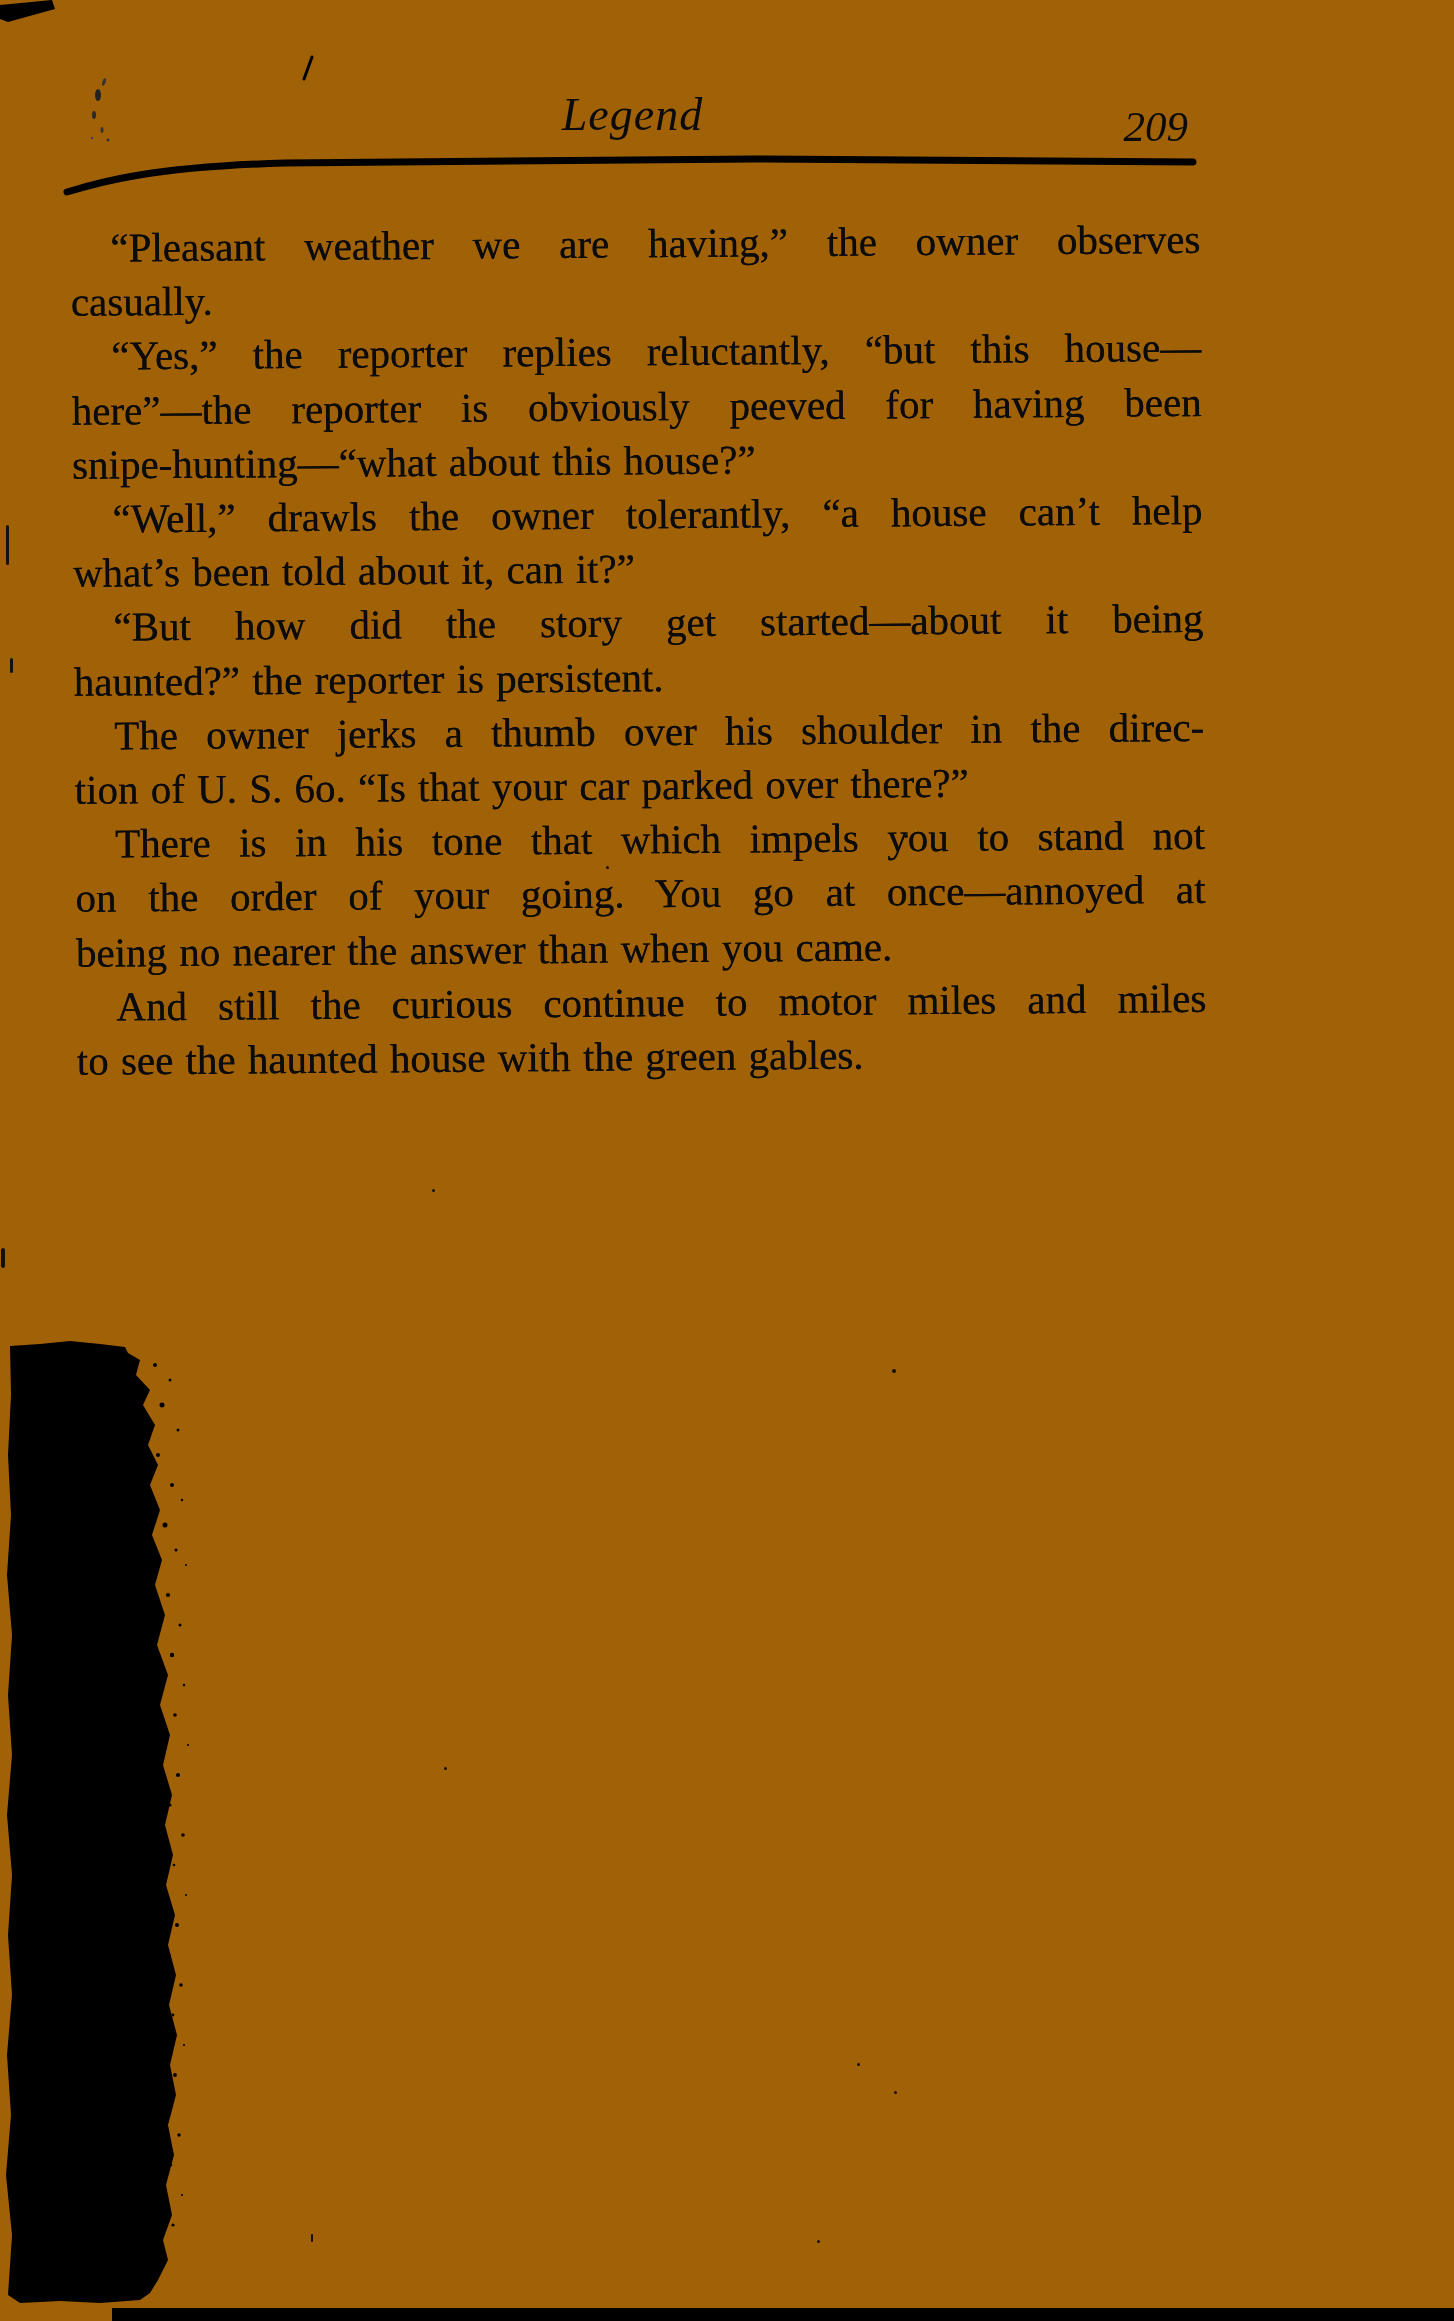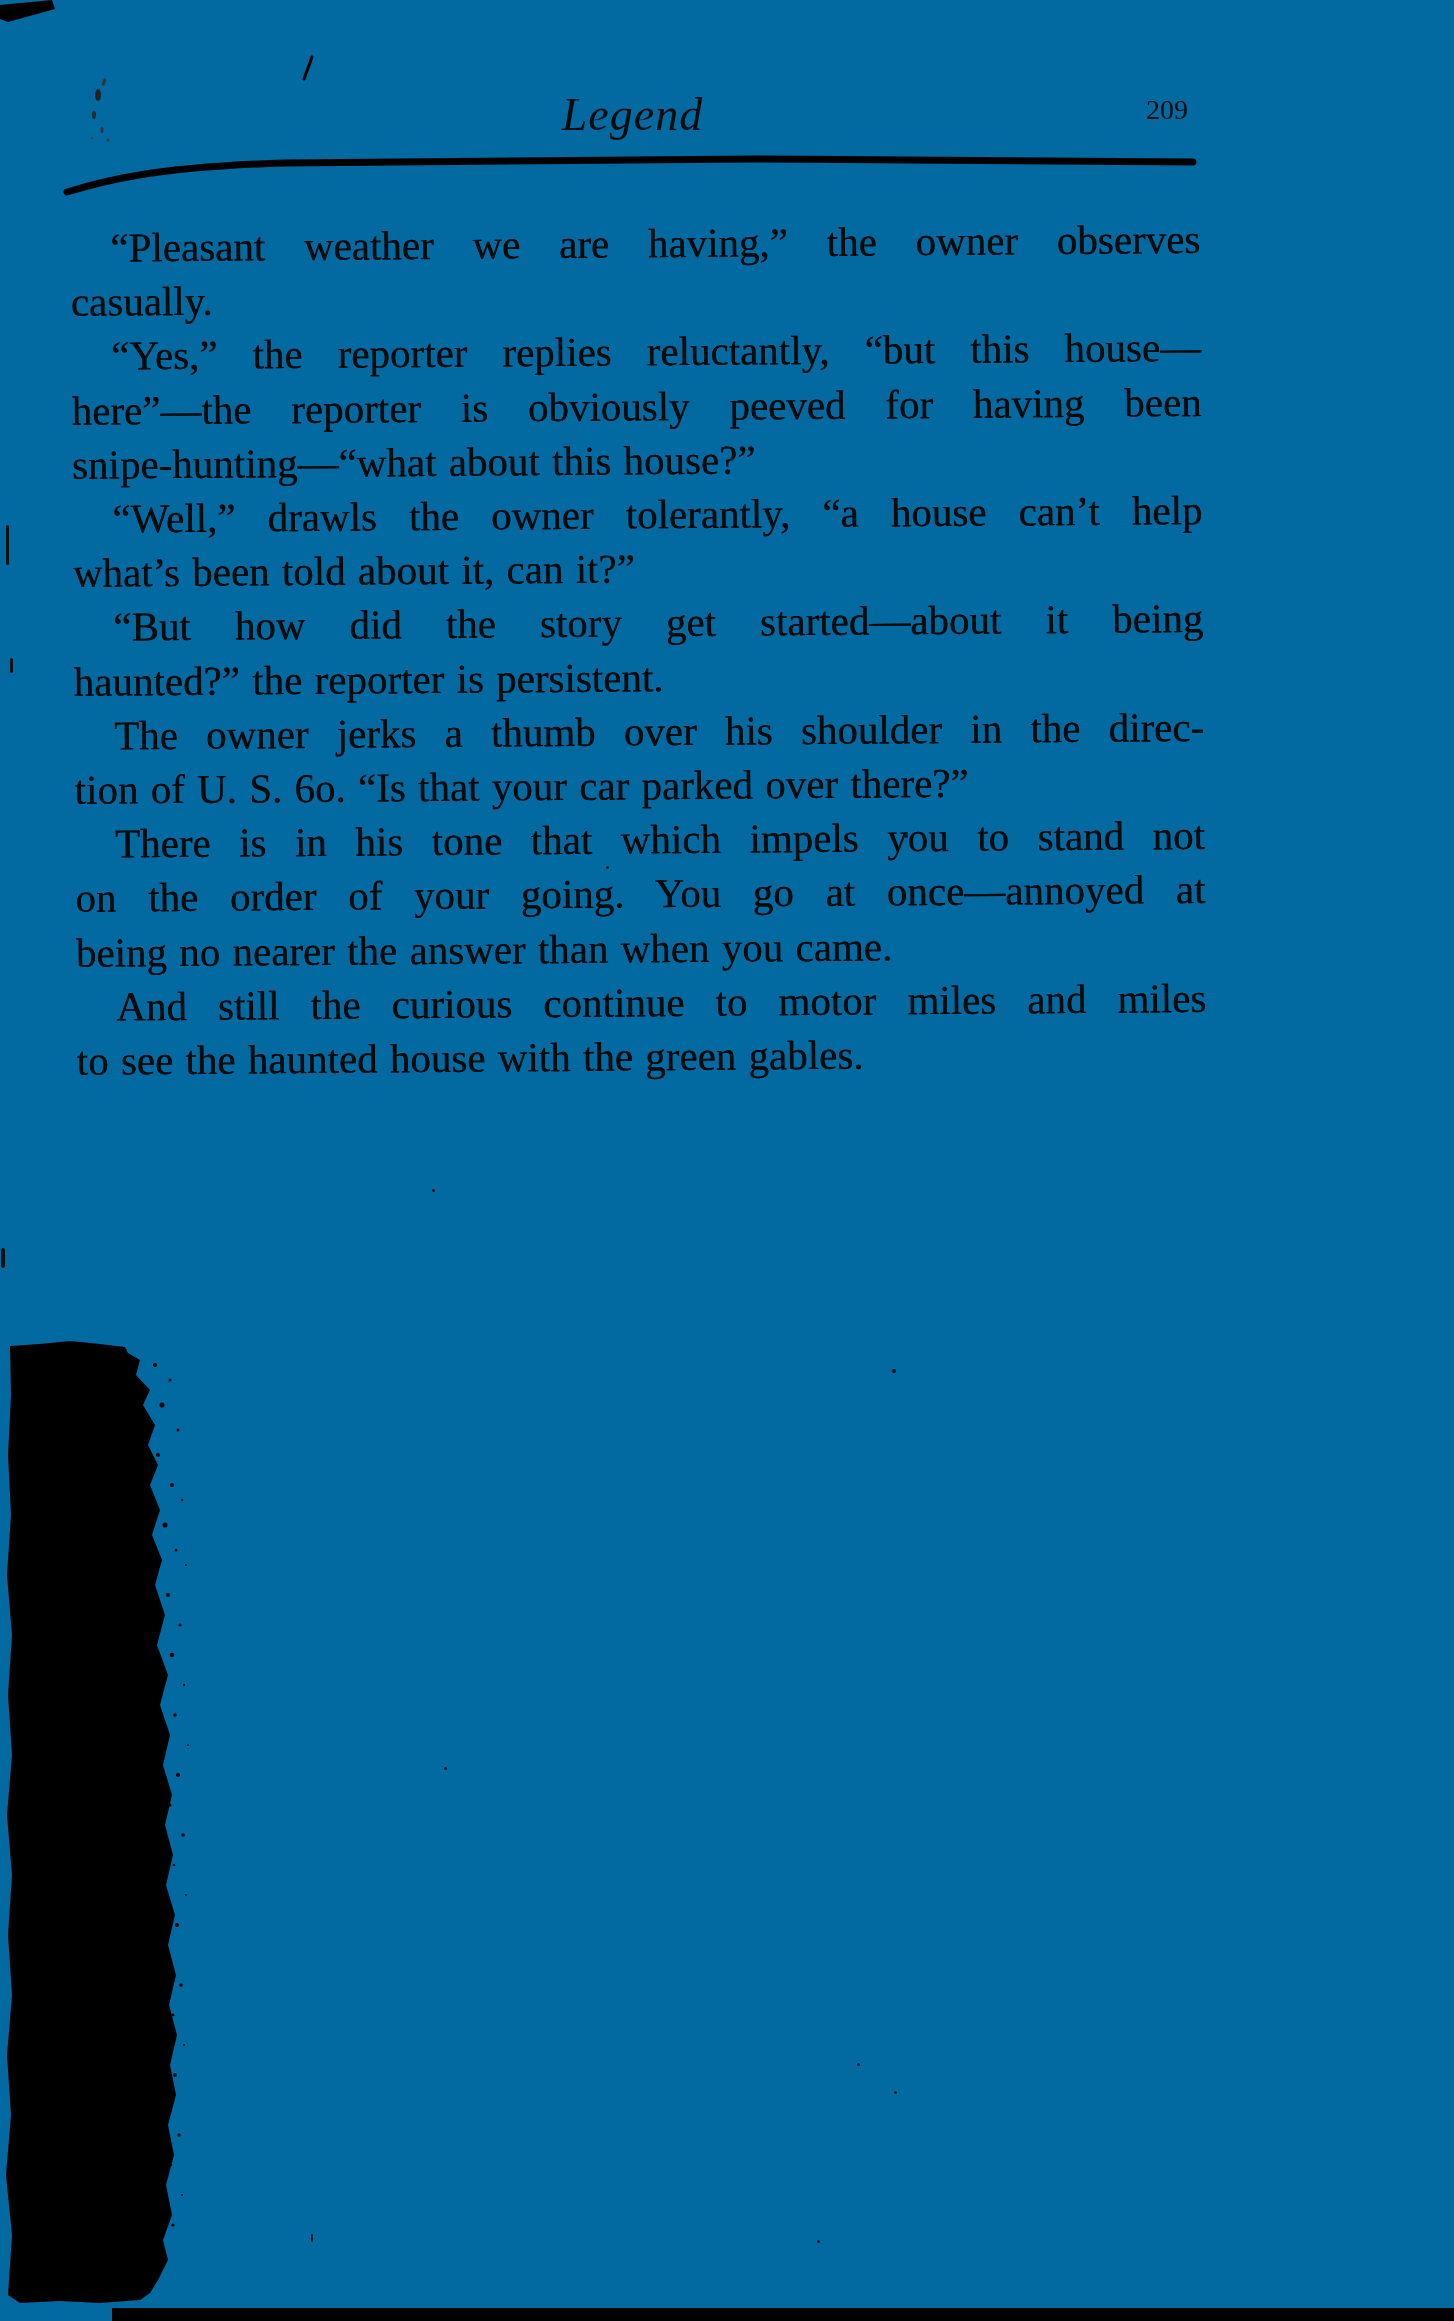--- a/index.html
+++ b/index.html
@@ -1,20 +1,20 @@
 <!DOCTYPE html>
 <html><head>
 <meta charset="utf-8">
 <style>
   html, body { margin: 0; padding: 0; }
   .stage {
     position: relative;
     width: 1454px;
     height: 2321px;
-    background: #0369a1;
+    background: #a16207;
     overflow: hidden;
     font-family: "Liberation Serif", serif;
     color: #0b0b0b;
   }
 
   
   .running-head {
     position: absolute;
     left: 65px;
     top: 88px;
@@ -25,22 +25,23 @@
     position: absolute;
     left: 0; right: 0;
     text-align: center;
     font-style: italic;
     font-size: 46px;
     letter-spacing: 1px;
   }
   .head-pagenum {
     position: absolute;
     right: 12px;
-    top: 6px;
-    font-size: 28px;
+    top: 14px;
+    font-size: 43px;
+    font-style: italic;
   }
   .head-rule {
     position: absolute;
     left: 55px;
     top: 150px;
     width: 1150px;
     height: 50px;
   }
 
   

